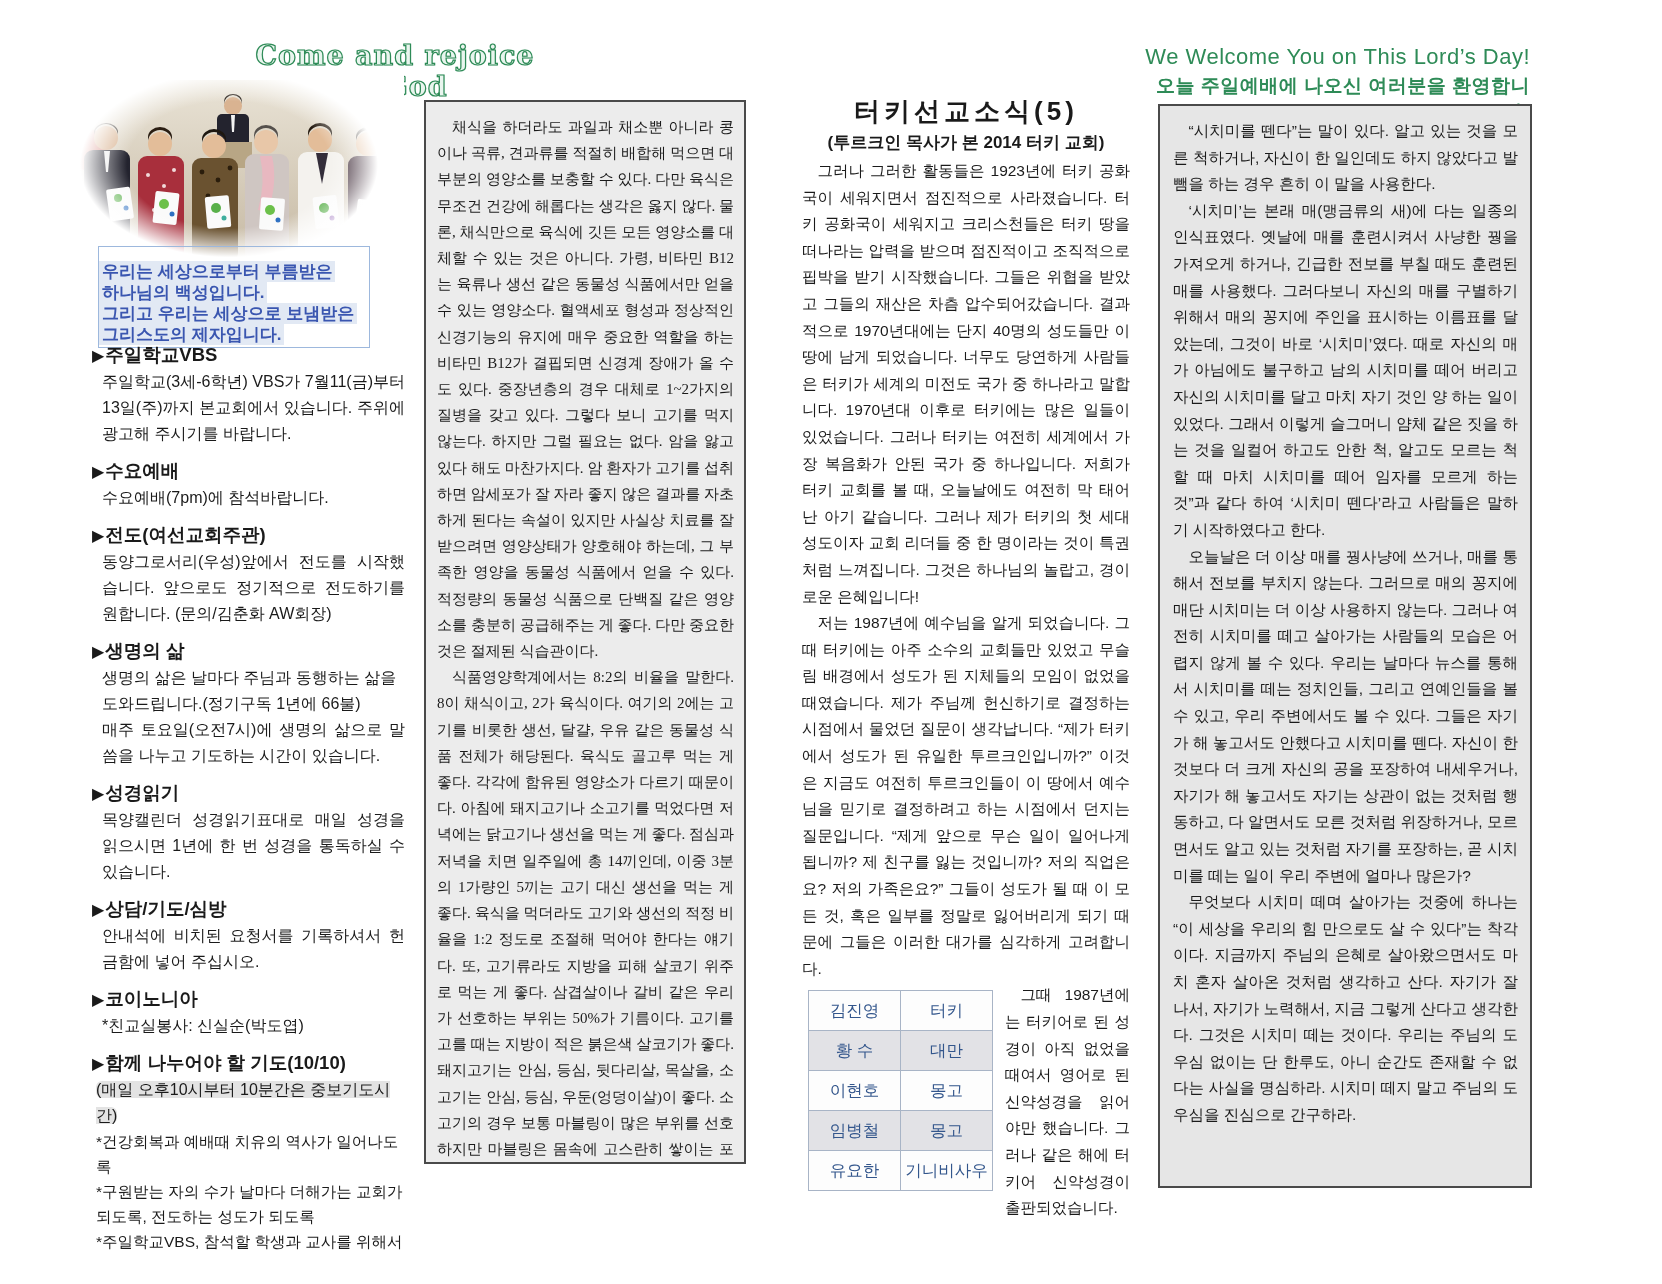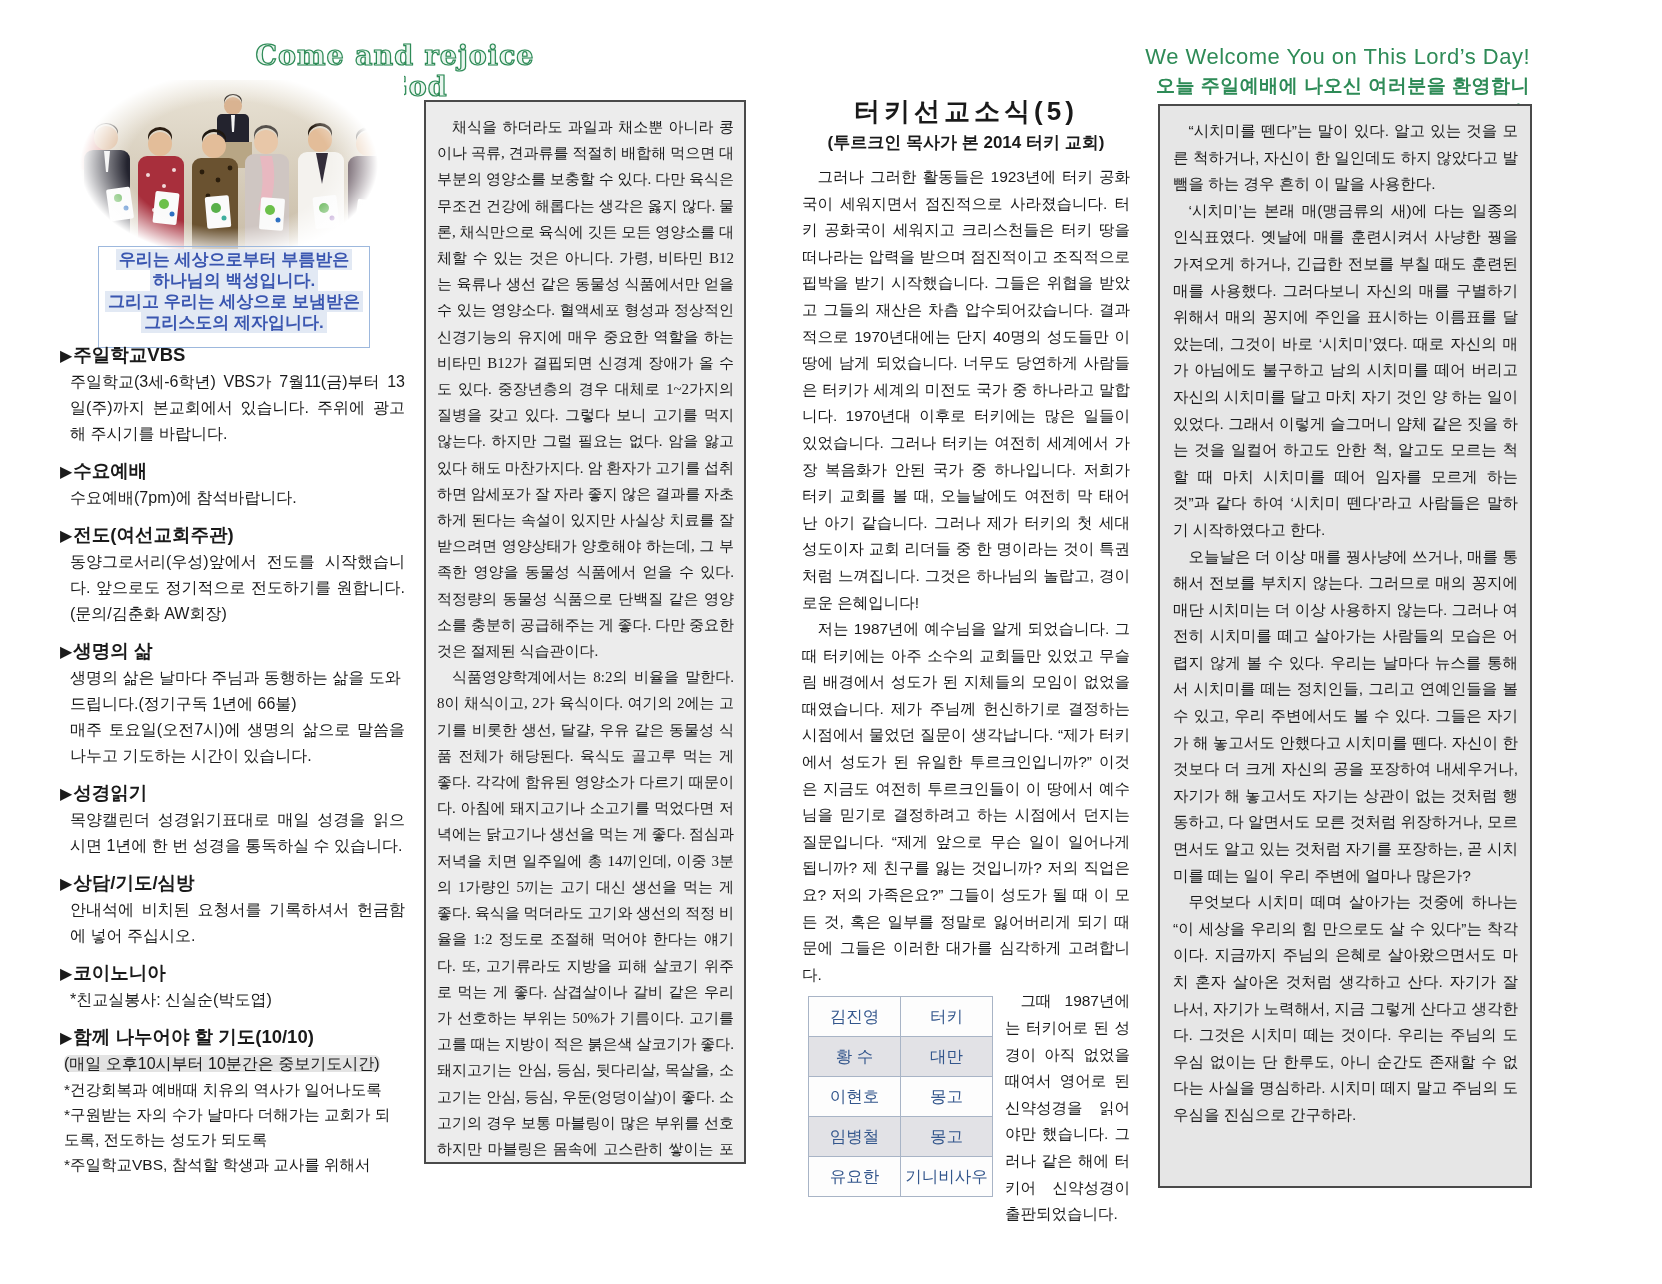--- a/index.html
+++ b/index.html
@@ -18,48 +18,48 @@
   .welcome .ko { font-size:19px; font-weight:bold; margin-top:3px; letter-spacing:0.5px; }
 
   
   .photo { position:absolute; left:68px; top:80px; width:322px; height:182px; }
   .photo svg { display:block; }
   .vignette { position:absolute; inset:-14px;
     background:radial-gradient(ellipse 56% 58% at 50% 47%, rgba(255,255,255,0) 52%, #ffffff 76%); }
 
   .caption-box {
     position:absolute; left:98px; top:246px; width:272px; height:102px;
-    border:1px solid #9db8dd; text-align:center; padding-top:2px;
+    border:1px solid #9db8dd; text-align:left; padding-top:14px;
   }
   .caption-box .cl {
     display:inline-block; background:#e2e9f4; color:#3a56b0; font-weight:bold;
     font-size:17px; line-height:21px; padding:0 3px; white-space:nowrap;
   }
 
   
   .col1 { position:absolute; left:60px; top:342px; width:345px; }
-  .ann { margin-bottom:11px; }
+  .ann { margin-bottom:11px;margin-left:32px; }
   .ann-title { font-size:18.5px; font-weight:bold; line-height:26px; }
   .ann-title .tri { font-size:16px; margin-right:1px; }
   .ann-body { font-size:16px; line-height:26px; padding-left:10px; text-align:justify; }
   .ann-body.noj { text-align:left; }
   .ann-highlight { display:inline; background:#e3e3e3;border-radius:6px; }
   .ann-bullet { font-size:15.5px; line-height:25px; padding-left:4px; text-align:left; }
 
   
   .diet-box {
     position:absolute; left:424px; top:100px; width:322px; height:1064px;
     border:2px solid #4a4a4a; background:#ececec; padding:12px 10px 8px 11px; overflow:hidden;
   }
   .diet-box p { font-size:15px; line-height:26.2px; text-align:justify; text-indent:1em;font-family:Liberation Serif, serif; }
 
   
   .col3 { position:absolute; left:802px; top:94px; width:328px; }
   .t-title { text-align:center; font-size:26px; font-weight:bold; letter-spacing:4px; }
-  .t-sub { text-align:center; font-size:17px; font-weight:600; margin-top:2px; margin-bottom:10px; }
+  .t-sub { text-align:center; font-size:17px; font-weight:600; margin-top:2px; margin-bottom:4px; }
   .col3 p.body { font-size:15.5px; line-height:26.6px; text-align:justify; text-indent:1em; }
   .closing-wrap { margin-top:0; }
   .missionary-table { float:left; border-collapse:collapse; margin:8px 12px 4px 6px; }
   .missionary-table td {
     border:1px solid #a8b4c6; width:92px; height:40px; text-align:center;
     color:#33568c; font-size:16.5px; background:#fdfdfd;margin-left:32px;
   }
   .missionary-table tr:nth-child(even) td { background:#e2e2e6; }
 
   

